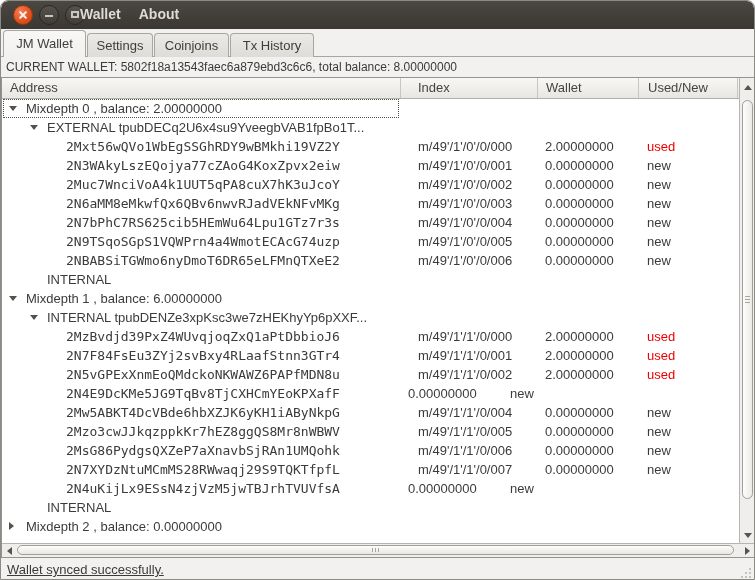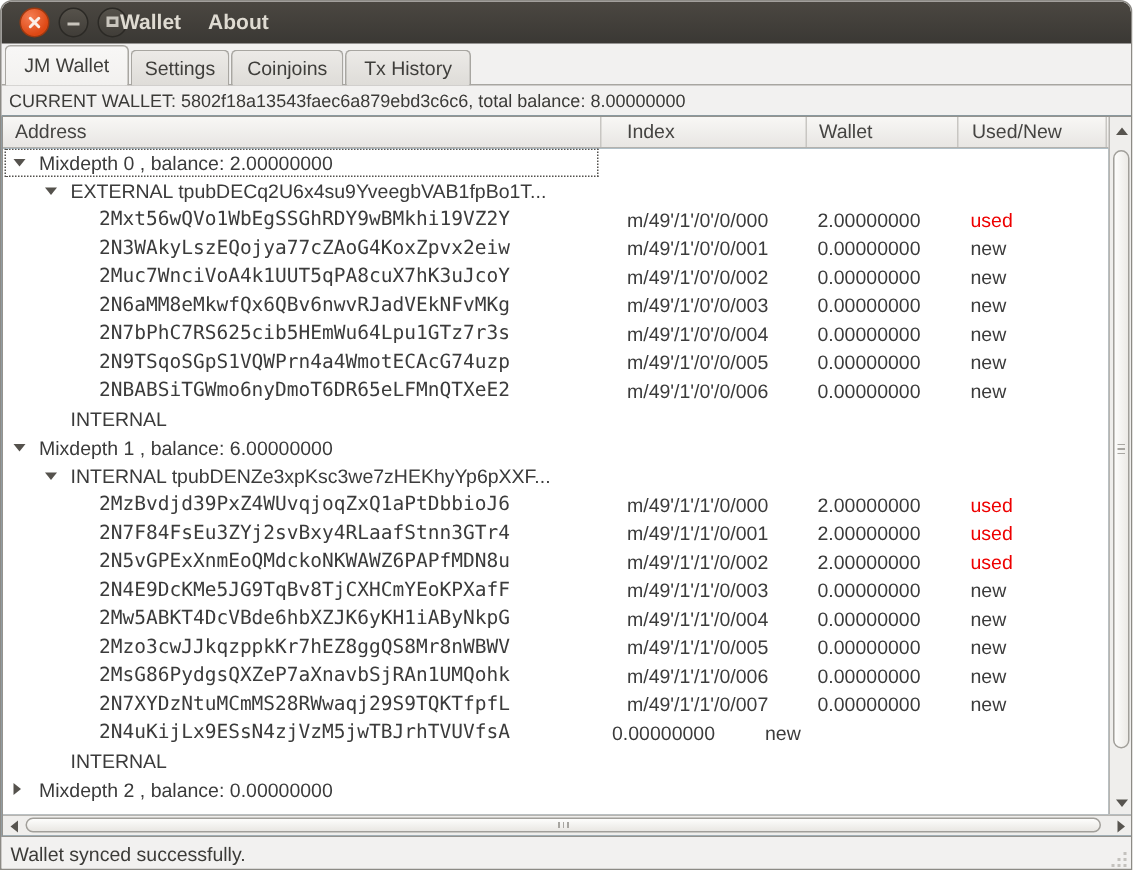--- a/index.html
+++ b/index.html
@@ -74,21 +74,21 @@
   .hbtn{position:absolute;top:0;bottom:0;width:14px;cursor:pointer;}
   .hbtn.left{left:1px;} .hbtn.right{right:1px;}
   .tri-left-s{position:absolute;left:4px;top:3px;border-top:4px solid transparent;border-bottom:4px solid transparent;border-right:5px solid #57544f;}
   .tri-right-s{position:absolute;left:5px;top:3px;border-top:4px solid transparent;border-bottom:4px solid transparent;border-left:5px solid #57544f;}
   .hthumb{position:absolute;left:15px;right:21px;top:1px;height:10px;box-sizing:border-box;
     border:1px solid #a19f9a;border-radius:6px;background:linear-gradient(#fdfdfc,#e9e7e3);cursor:grab;}
   .grip-v{position:absolute;top:2px;left:50%;margin-left:-4px;width:8px;height:4px;
     background:repeating-linear-gradient(90deg,#a8a6a1 0 1px,transparent 1px 3px);}
   
   .statusbar{position:absolute;top:557px;left:0;right:0;height:23px;background:#f2f1f0;
-    font-size:13px;color:#3c3b38;line-height:23px;padding-left:6px;box-sizing:border-box;}
+    font-size:13px;color:#3c3b38;line-height:23px;padding-left:6px;box-sizing:border-box;text-decoration:underline;}
   .resize-grip{position:absolute;right:3px;bottom:3px;width:12px;height:12px;cursor:nwse-resize;}
   .resize-grip::before{content:"";position:absolute;right:0;bottom:0;width:2px;height:2px;background:#c4c2be;
     box-shadow:-4px 0 #c4c2be,0 -4px #c4c2be,-8px 0 #c4c2be,0 -8px #c4c2be,-4px -4px #c4c2be;}
 </style>
 </head>
 <body>
 
 <div class="window">
 
   <div class="titlebar">
@@ -248,21 +248,20 @@
             <span class="lbl address">2N5vGPExXnmEoQMdckoNKWAWZ6PAPfMDN8u</span>
           </div>
           <div class="c c1">m/49'/1'/1'/0/002</div>
           <div class="c c2">2.00000000</div>
           <div class="c c3" style="color: rgb(238, 0, 0);">used</div>
         </div>
         <div class="trow">
           <div class="c c0">
             <span class="lbl address">2N4E9DcKMe5JG9TqBv8TjCXHCmYEoKPXafF</span>
           </div>
-          <div class="c c1">m/49'/1'/1'/0/003</div>
           <div class="c c2">0.00000000</div>
           <div class="c c3" style="color: rgb(59, 59, 59);">new</div>
         </div>
         <div class="trow">
           <div class="c c0">
             <span class="lbl address">2Mw5ABKT4DcVBde6hbXZJK6yKH1iAByNkpG</span>
           </div>
           <div class="c c1">m/49'/1'/1'/0/004</div>
           <div class="c c2">0.00000000</div>
           <div class="c c3" style="color: rgb(59, 59, 59);">new</div>

